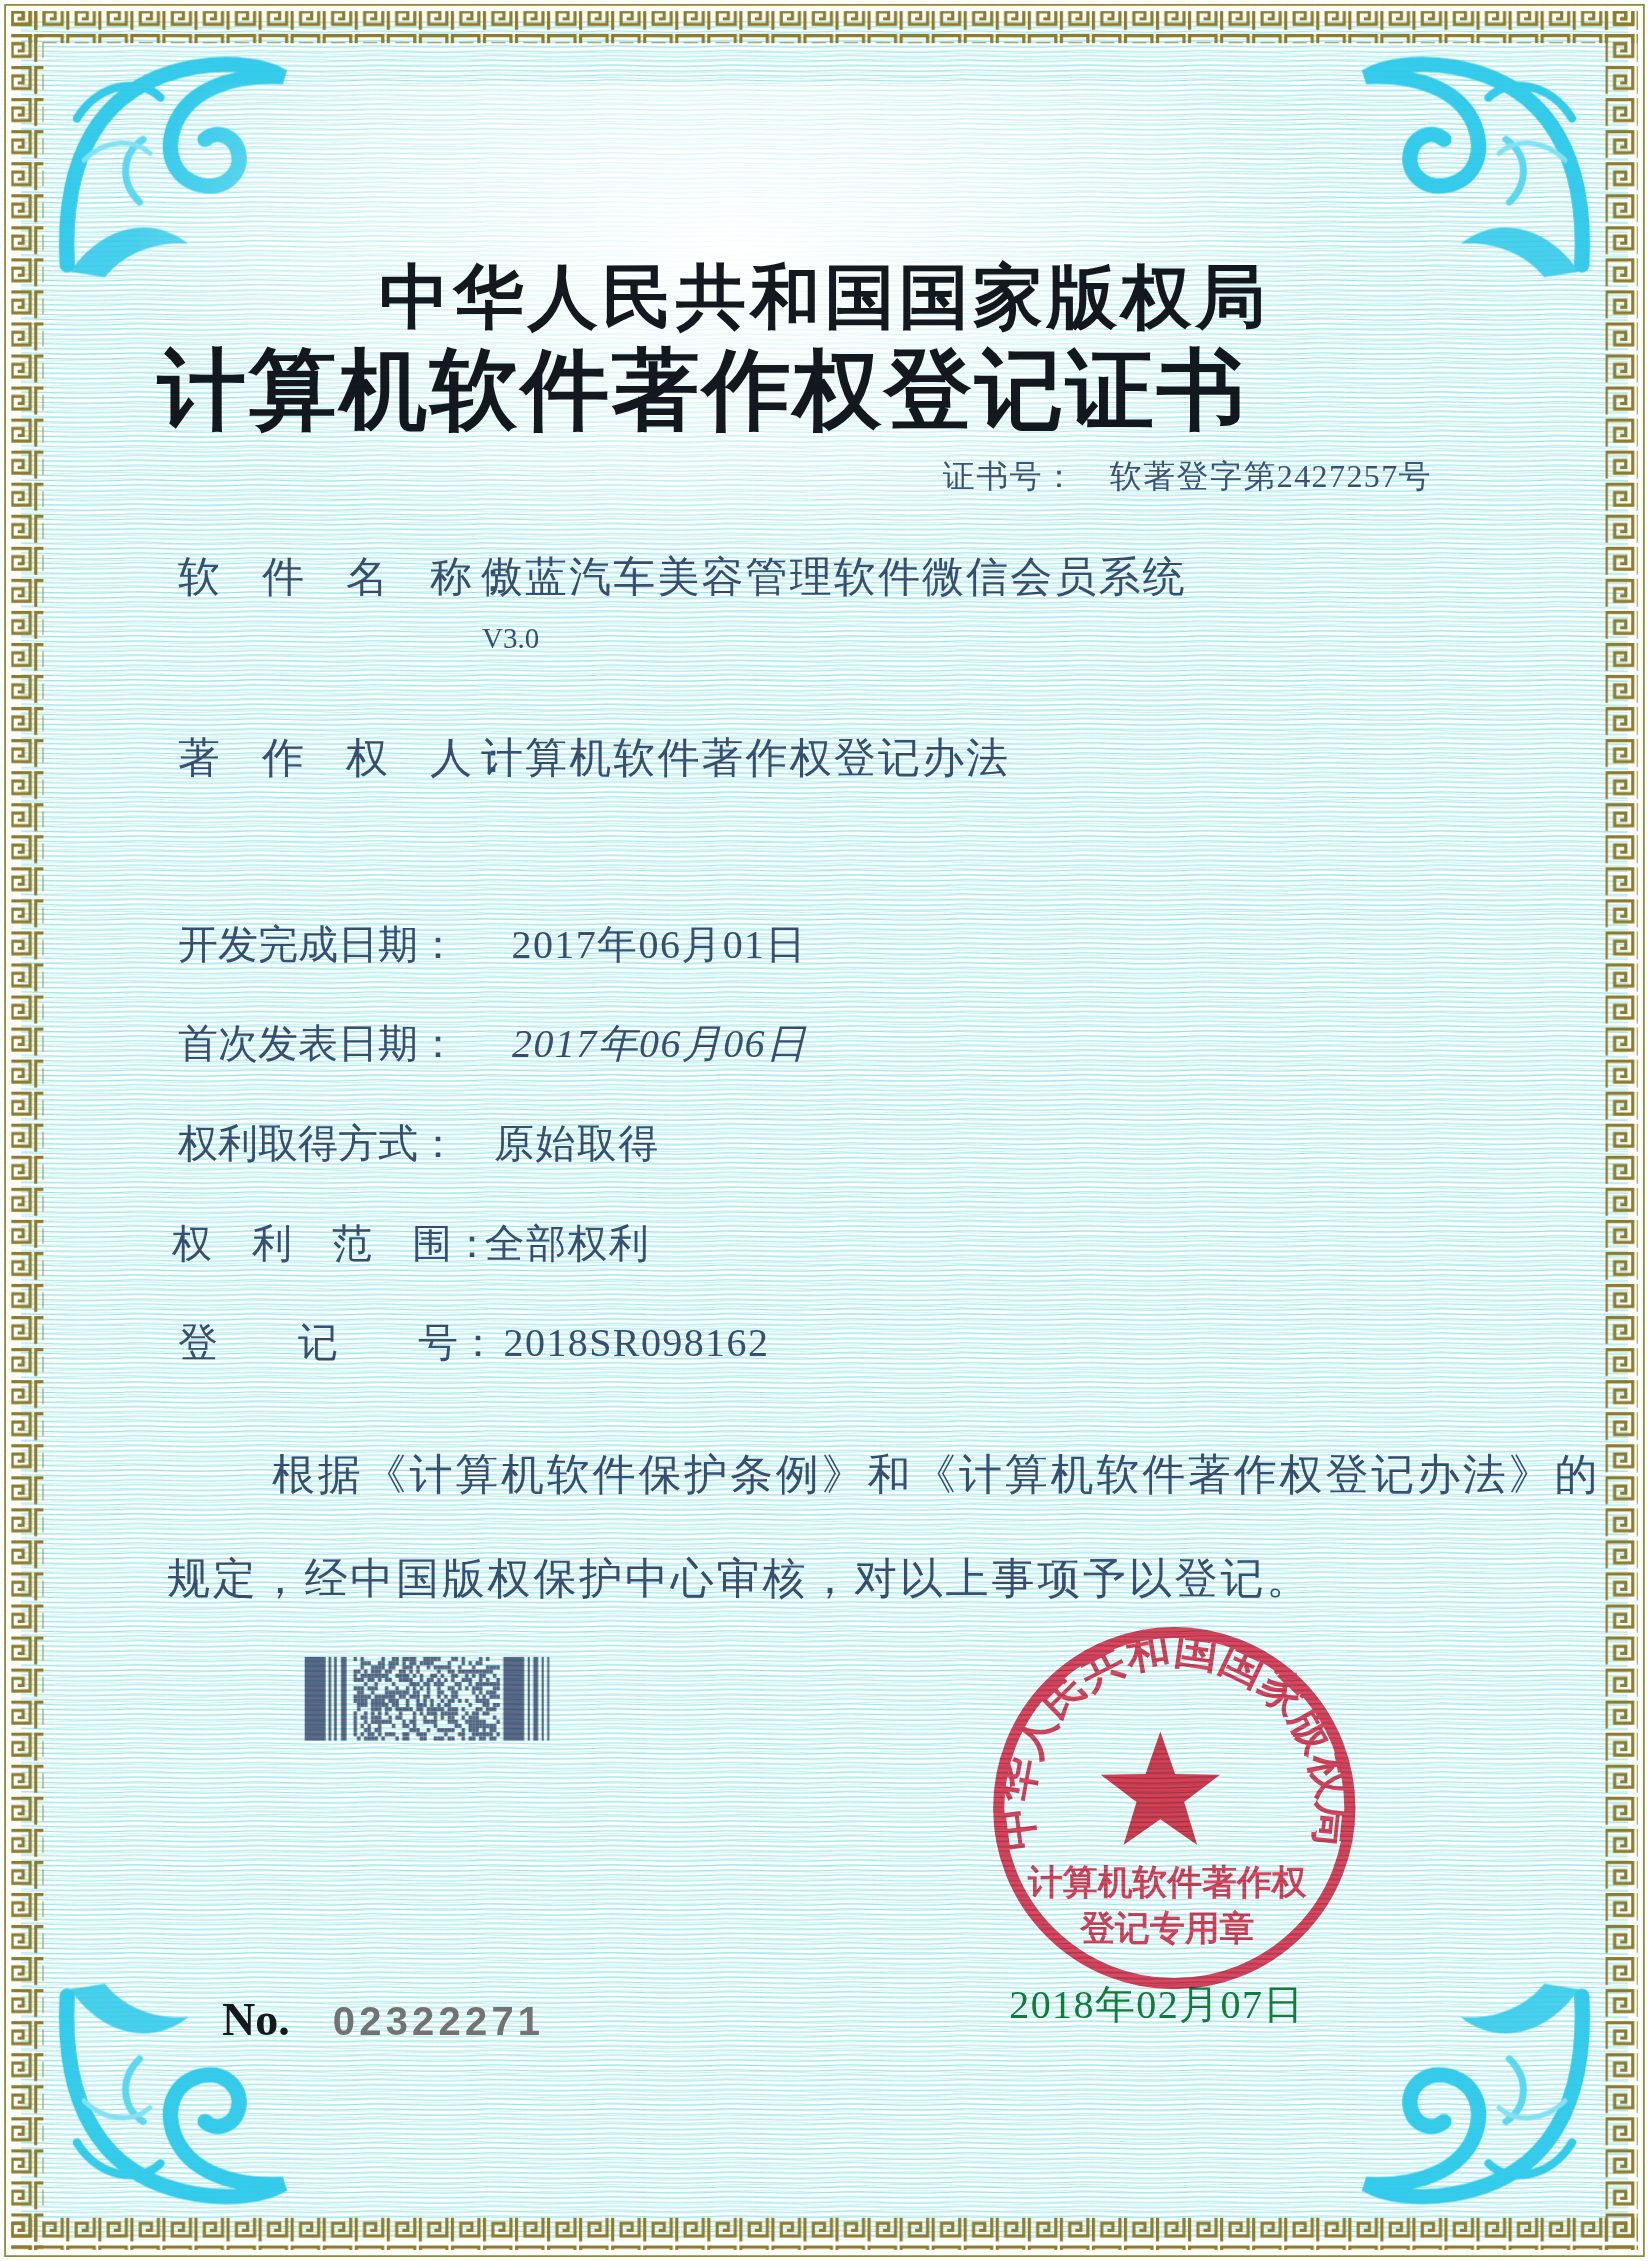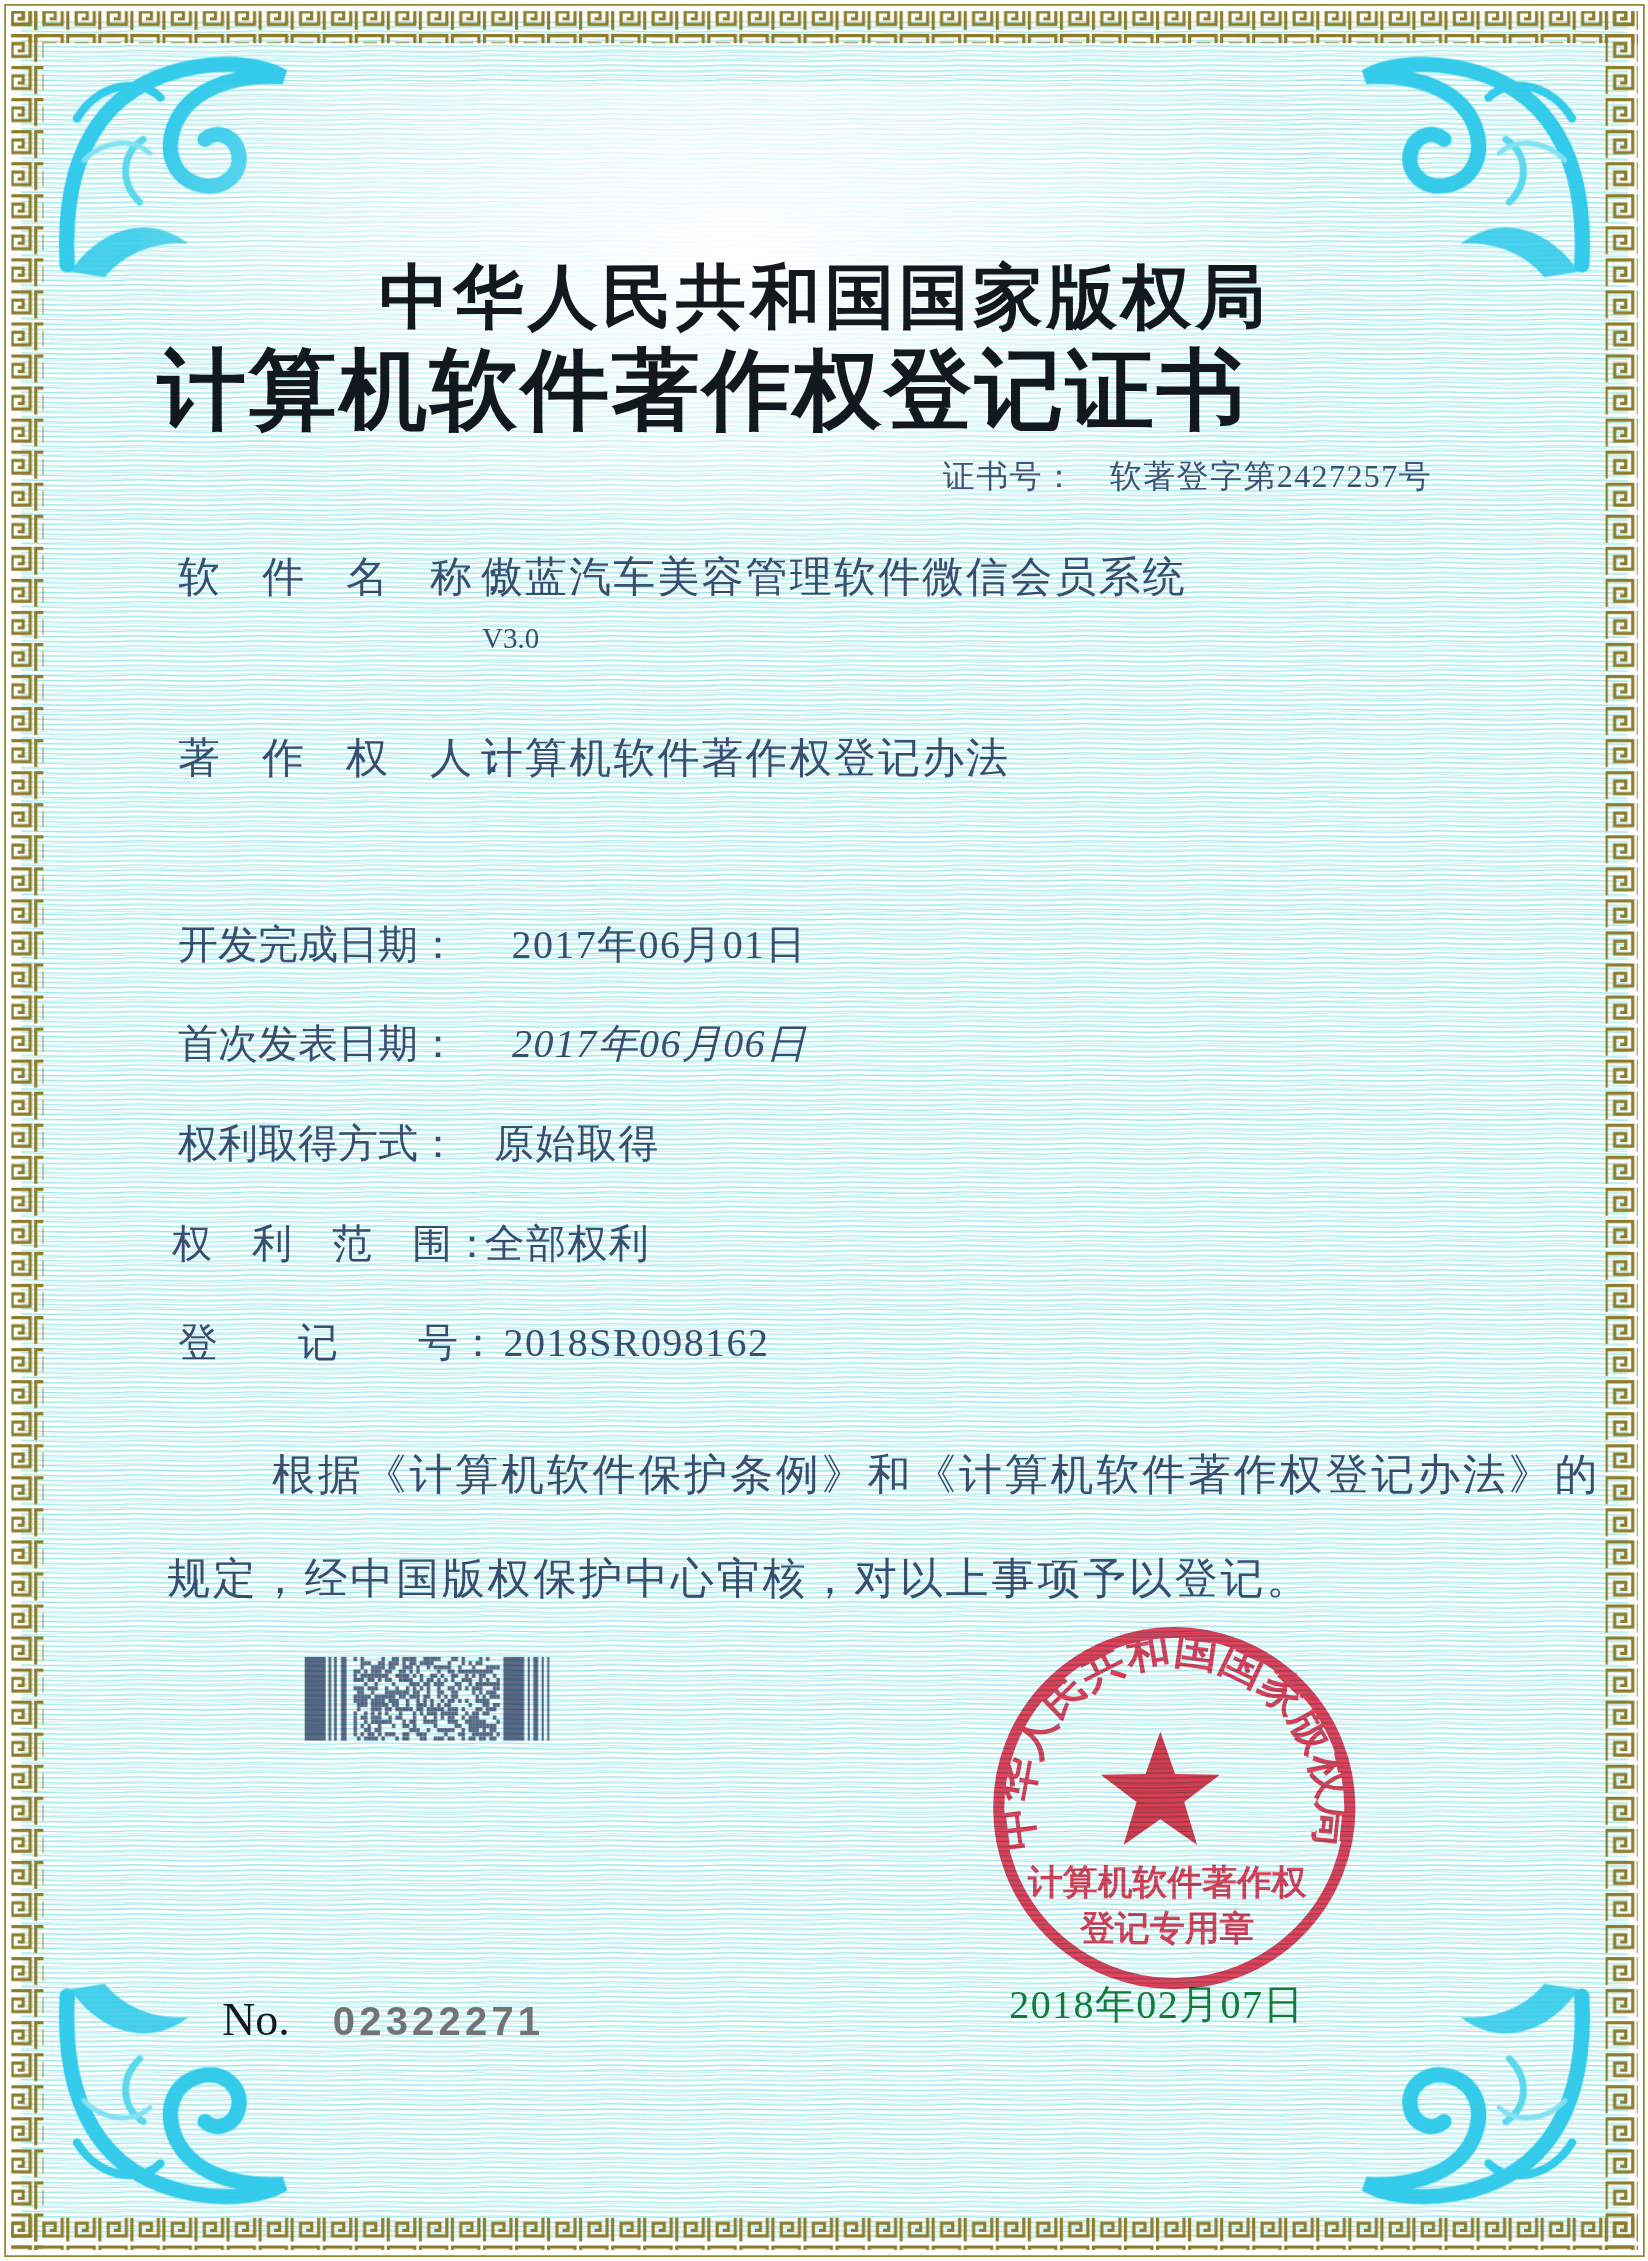--- a/index.html
+++ b/index.html
@@ -584,18 +584,18 @@
   <div class="abs txt" style="left:178px;top:1323px;font-size:40px;">
     <span class="row-label">登　　记　　号：</span><span class="row-value" style="margin-left:5.6px;letter-spacing:1.4px;">2018SR098162</span>
   </div>
 
   <div class="abs txt" style="left:272px;top:1453px;font-size:43px;letter-spacing:2.8px;">根据《计算机软件保护条例》和《计算机软件著作权登记办法》的</div>
   <div class="abs txt" style="left:167px;top:1557px;font-size:43px;letter-spacing:2.8px;">规定，经中国版权保护中心审核，对以上事项予以登记。</div>
 
   <div class="abs txt" style="left:976px;top:1985px;width:362px;text-align:center;font-size:40px;letter-spacing:1.4px;color:#15803d;z-index:3;">2018年02月07日</div>
 
   <div class="abs" style="left:222px;top:1997px;z-index:3;display:flex;align-items:baseline;">
-    <span class="txt black" style="font-size:46px;font-weight:400;">No.</span>
+    <span class="txt black" style="font-size:46px;font-weight:700;">No.</span>
     <span class="txt" style="margin-left:43px;font-size:40px;letter-spacing:4.2px;color:#737373;font-family:'Liberation Sans','DejaVu Sans',sans-serif;font-weight:bold;">02322271</span>
   </div>
 
 </div>
 
 
 </body></html>

